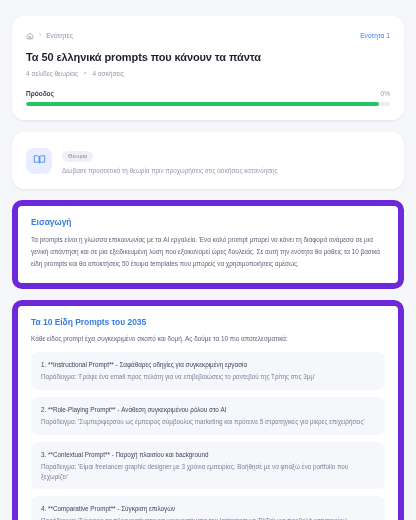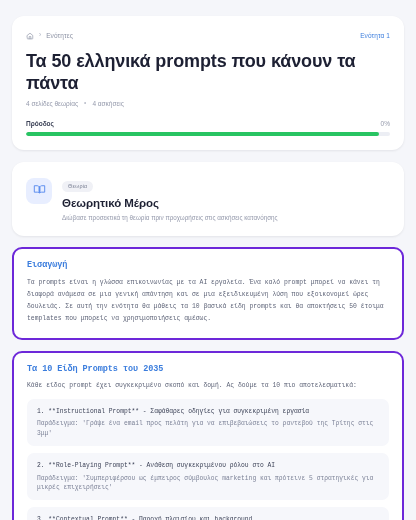--- a/index.html
+++ b/index.html
@@ -58,21 +58,21 @@
     letter-spacing: 0.1px;
   }
   .crumb-right {
     font-size: 6.5px;
     color: #3b7ddd;
     letter-spacing: 0.1px;
   }
 
   
   .title {
-    font-size: 18px;
+    font-size: 11px;
     font-weight: bold;
     color: #1d2033;
     letter-spacing: -0.1px;
     line-height: 1.2;
     margin-bottom: 6px;
   }
 
   .meta-row {
     display: flex;
     align-items: center;
@@ -161,25 +161,24 @@
   }
   .theory-sub {
     font-size: 6.3px;
     color: #9499ab;
     line-height: 1.35;
   }
 
   
   .panel {
     background: #ffffff;
-    border: 2px solid #6d28d9;
+    border: 6px solid #6d28d9;
     border-radius: 10px;
     margin-top: 11px;
     padding: 11px 13px 13px 13px;
-    font-family: Liberation Mono, monospace;
   }
   .panel-title {
     font-size: 8.5px;
     font-weight: bold;
     color: #3b7ddd;
     margin-bottom: 7px;
     letter-spacing: -0.05px;
   }
   .panel-text {
     font-size: 6.4px;
@@ -258,21 +257,20 @@
       <span>
         <svg width="13" height="13" viewBox="0 0 20 20" fill="none" stroke="#5b8def" stroke-width="1.5" stroke-linecap="round" stroke-linejoin="round">
           <path d="M2.6 4.2h4.1c1.2 0 2.2.6 2.6 1.5v9.6c-.4-.7-1.4-1.2-2.6-1.2H2.6z"></path>
           <path d="M17.4 4.2h-4.1c-1.2 0-2.2.6-2.6 1.5v9.6c.4-.7 1.4-1.2 2.6-1.2h4.1z"></path>
           <path d="M10 5.7v9.6"></path>
         </svg>
       </span>
     </div>
     <div class="theory-body">
       <span class="badge">Θεωρία</span>
-      <div class="theory-title">Θεωρητικό Μέρος</div>
       <div class="theory-sub">Διώβασε προσεκτικά τη θεωρία πριν προχωρήσεις στις ασκήσεις κατανόησης</div>
     </div>
   </div>
 
   <div class="panel">
     <div class="panel-title">Εισαγωγή</div>
     <div class="panel-text">Τα prompts είναι η γλώσσα επικοινωνίας με τα AI εργαλεία. Ένα καλό prompt μπορεί να κάνει τη διαφορά ανάμεσα σε μια γενική απάντηση και σε μια εξειδικευμένη λύση που εξοικονομεί ώρες δουλειάς. Σε αυτή την ενότητα θα μάθεις τα 10 βασικά είδη prompts και θα αποκτήσεις 50 έτοιμα templates που μπορείς να χρησιμοποιήσεις αμέσως.</div>
   </div>
 
   <div class="panel">

